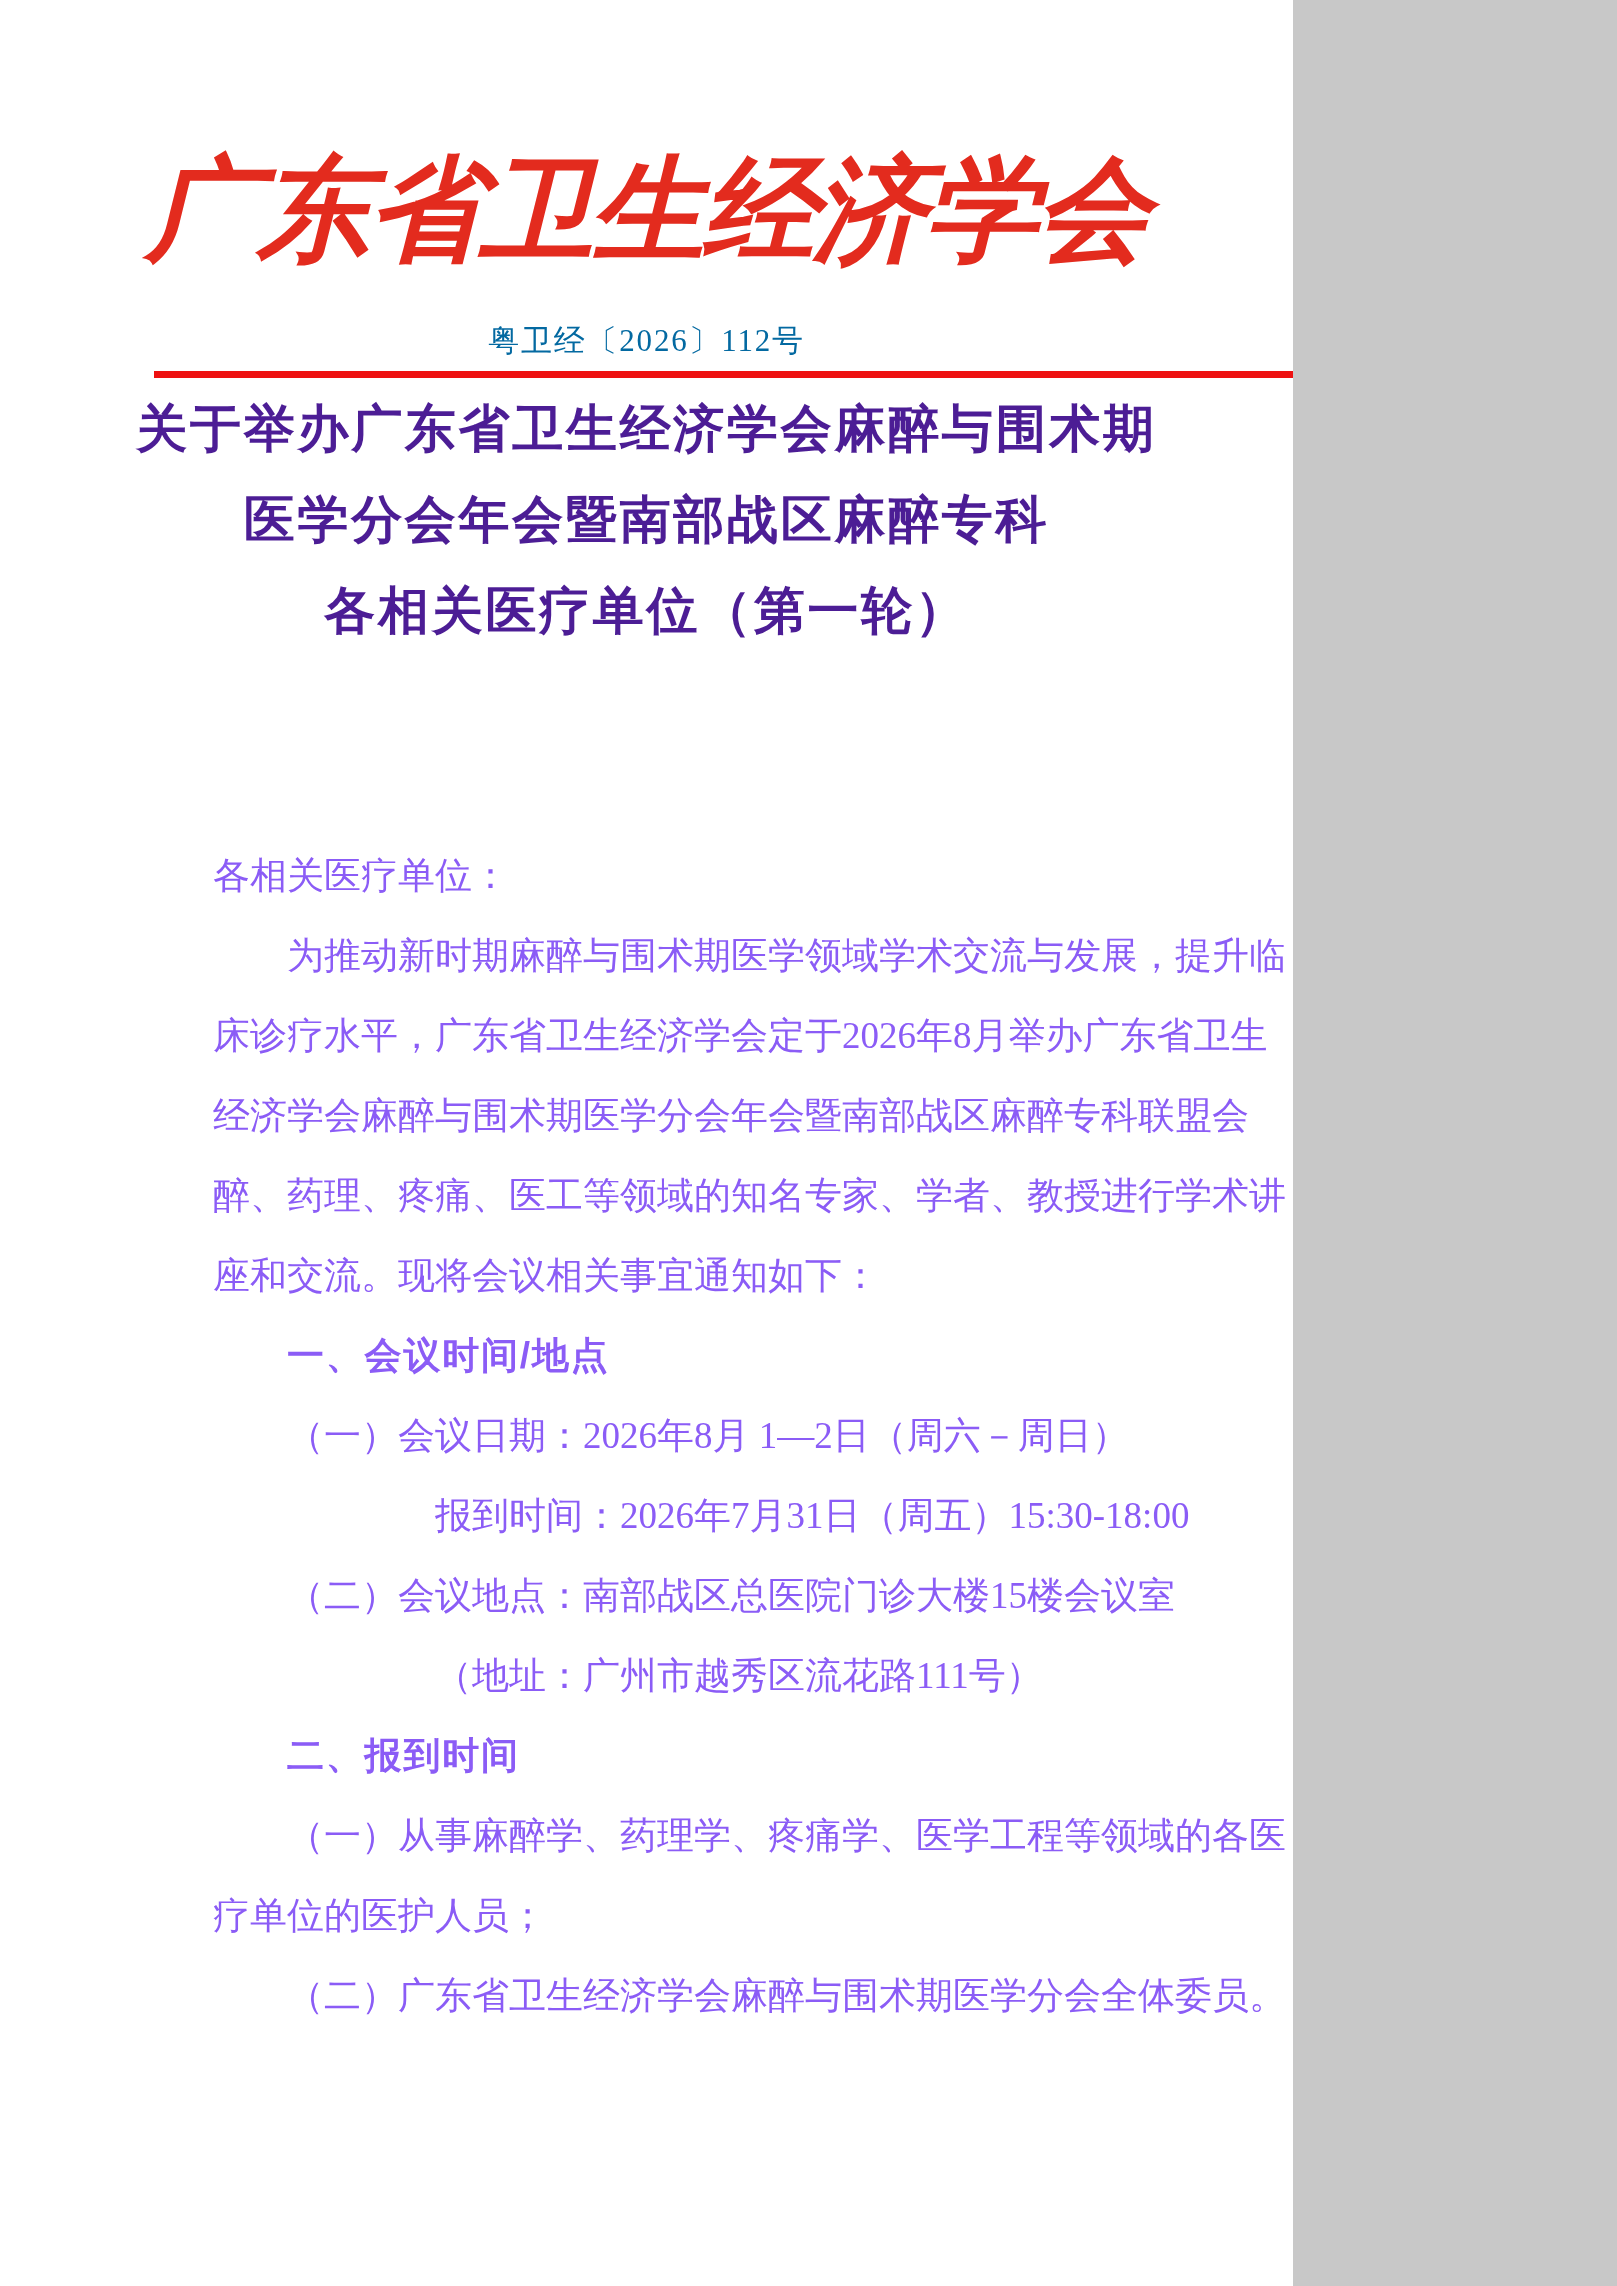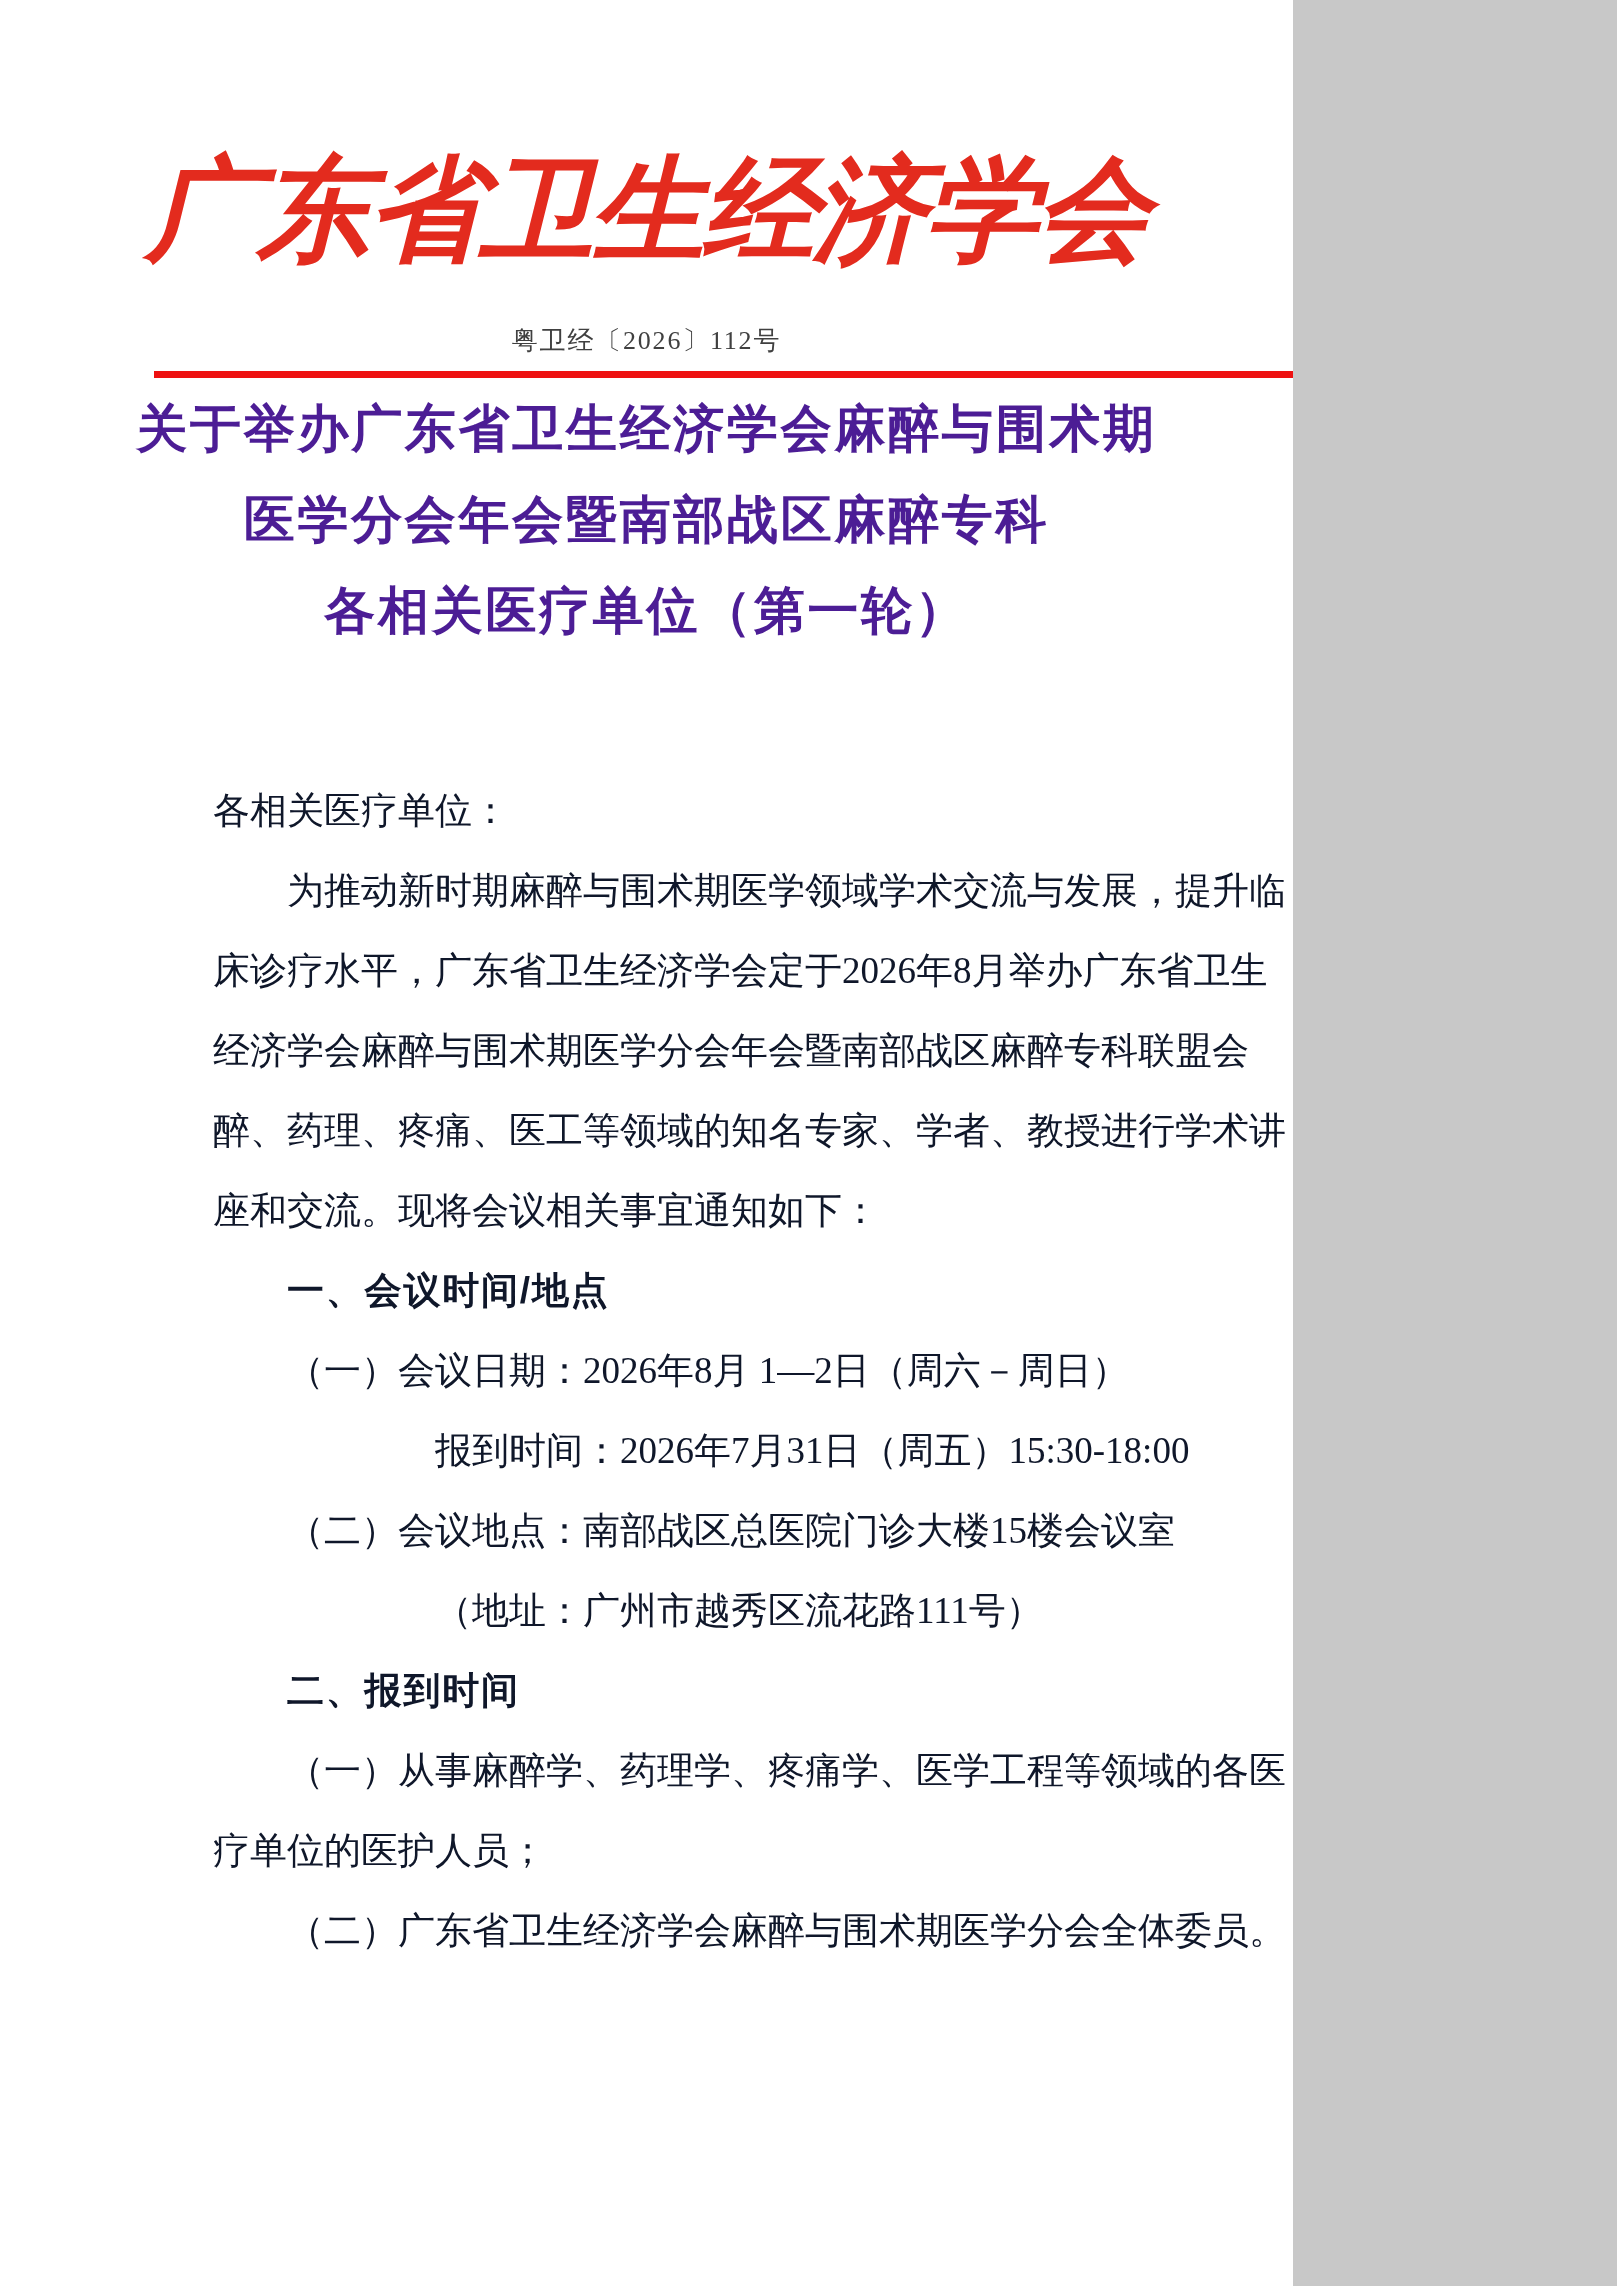--- a/index.html
+++ b/index.html
@@ -21,42 +21,42 @@
     font-size:114px;line-height:190px;
     font-weight:bold;font-style:italic;
     letter-spacing:-2.7px;
     color:#e32b1e;
     font-family:"Liberation Serif","DejaVu Serif",serif;
     white-space:nowrap;
   }
   .doc-number{
     position:absolute;left:0;top:315px;width:100%;
     text-align:center;
-    font-size:26px;line-height:51px;
-    color:#404040;
+    font-size:31px;line-height:51px;
+    color:#0369a1;
     letter-spacing:1.8px;
   }
   .red-rule{
     position:absolute;left:154px;top:371px;
     width:1321px;height:7.2px;
     background:#ee1111;
   }
   .notice-title{
     position:absolute;left:0;top:384px;width:100%;
     text-align:center;
     font-weight:bold;
     color:#4c1d95;
     font-size:51px;line-height:91px;
     letter-spacing:2.7px;
   }
   .document-body{
-    position:absolute;left:213px;top:771px;
+    position:absolute;left:213px;top:836px;
     width:1194px;
     font-size:37px;
-    color:#0f172a;
+    color:#8b5cf6;
   }
   .body-line{
     height:80px;line-height:80px;
     white-space:nowrap;
   }
   .body-line.bold{
     font-weight:bold;
     font-family:"Liberation Sans","DejaVu Sans",sans-serif;
     letter-spacing:1.8px;
   }

